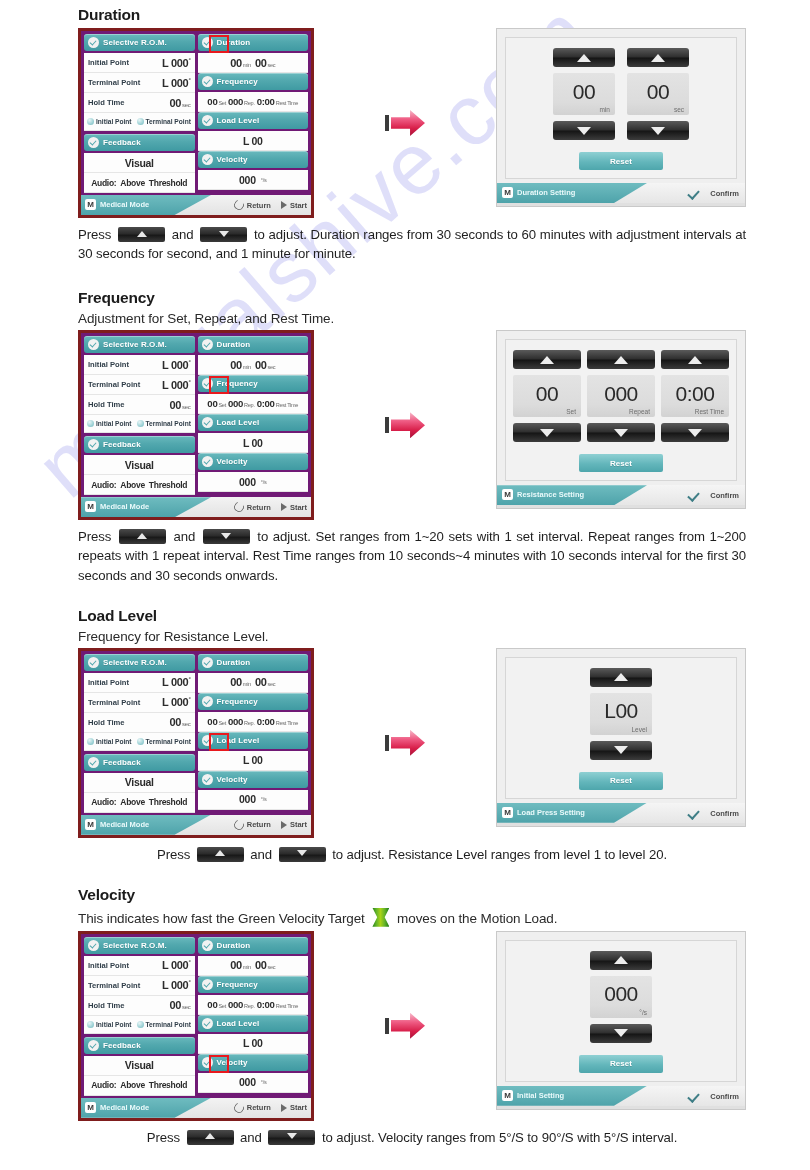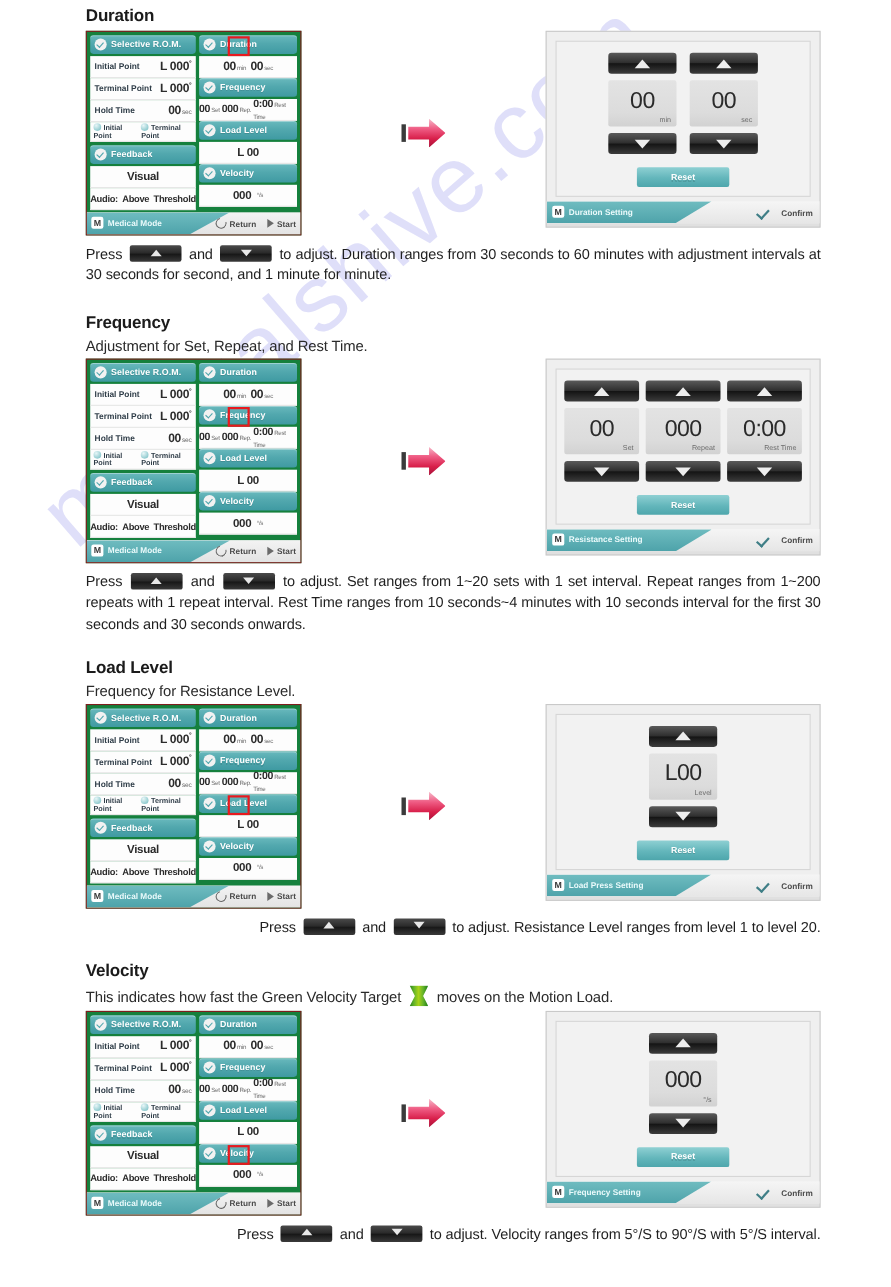--- a/index.html
+++ b/index.html
@@ -55,21 +55,21 @@
     letter-spacing: -0.1px;
   }
   .body-text {
     font-size: 13.2px;
     line-height: 1.45;
     text-align: justify;
     color: #1f1f1f;
     margin: 7px 0 0 0;
     letter-spacing: -0.1px;
   }
-  .body-text.nojust { text-align: right; }
+  .body-text.nojust { text-align: center; }
 
   
   .key {
     display: inline-block;
     width: 47px; height: 15px;
     vertical-align: -3px;
     margin: 0 3px;
     border-radius: 2px;
     background: linear-gradient(180deg,#4a4a4a 0%, #2b2b2b 45%, #181818 55%, #3a3a3a 100%);
     position: relative;
@@ -120,23 +120,23 @@
   }
   .arrow .body {
     position: absolute; left: 6px; top: 0;
     width: 34px; height: 26px;
     background: linear-gradient(180deg,#f6b9c9 0%, #ef5c84 35%, #d81f4a 70%, #a8133a 100%);
     clip-path: polygon(0% 28%, 56% 28%, 56% 0%, 100% 50%, 56% 100%, 56% 72%, 0% 72%);
   }
 
   
   .device {
-    width: 196px;
-    background: #15803d;
-    border: 1px solid #7f1d1d;
+    width: 236px;
+    background: #701a75;
+    border: 3px solid #7f1d1d;
     box-sizing: border-box;
     padding: 3px 3px 0 3px;
     position: relative;
   }
   .dev-cols { display: flex; gap: 3px; }
   .col-l { width: 118px; }
   .col-r { width: 118px; }
 
   .tile {
     background: linear-gradient(180deg,#69b9bd 0%, #52a8ae 45%, #3f9aa2 100%);
@@ -944,21 +944,21 @@
               <div class="sbtn down"></div>
             </div>
           </div>
           <div class="reset-wrap">
             <div class="reset-btn">Reset</div>
           </div>
         </div>
         <div class="setbar">
           <div class="tealwing"></div>
           <div class="mbadge">M</div>
-          <div class="title">Frequency Setting</div>
+          <div class="title">Initial Setting</div>
           <div class="confirm">
               <span class="ic-check"></span>
               <span>Confirm</span>
             </div>
         </div>
         <div class="setting-shadow"></div>
       </div>
     </div>
 
     <p class="body-text nojust">

